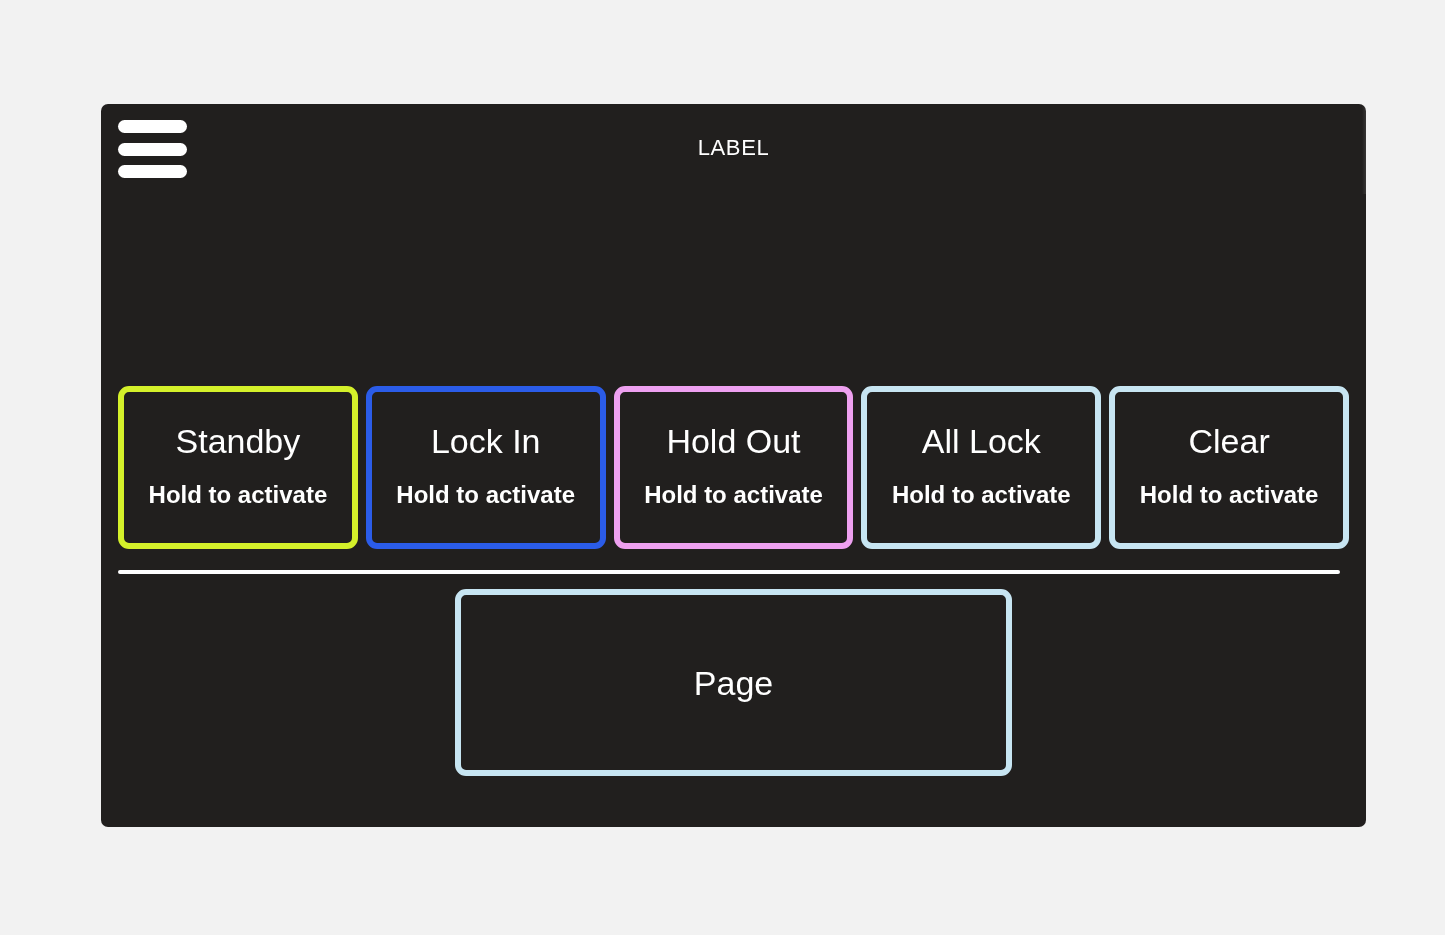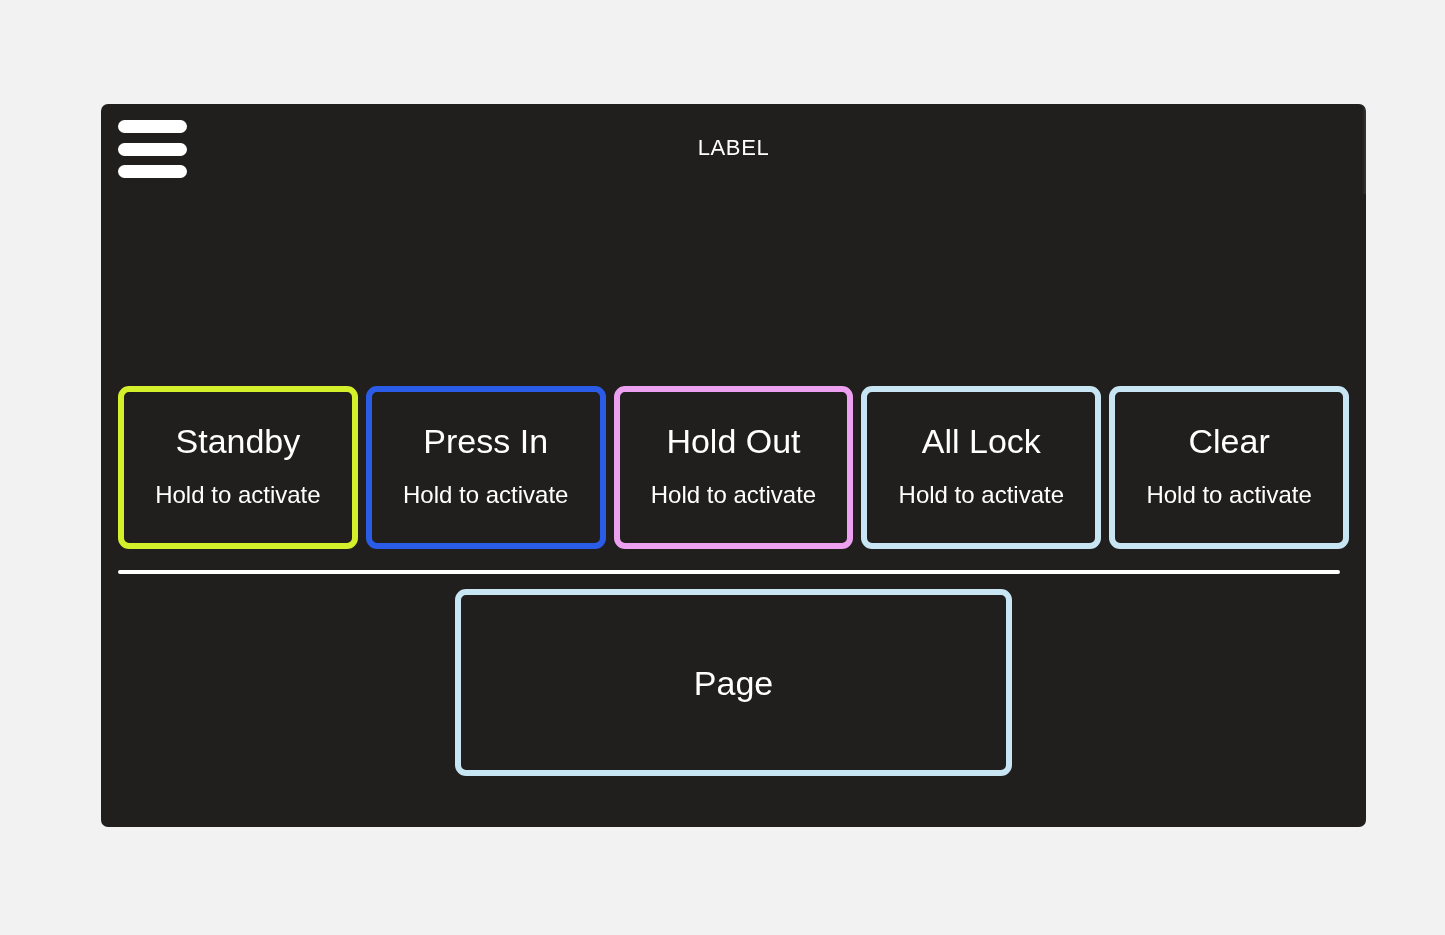--- a/index.html
+++ b/index.html
@@ -102,21 +102,21 @@
     color: #ffffff;
     font-size: 34px;
     line-height: 38px;
     font-weight: 400;
     white-space: nowrap;
   }
   .hold-button .btn-sub {
     color: #ffffff;
     font-size: 24px;
     line-height: 30px;
-    font-weight: 400;
+    font-weight: 700;
     text-align: center;
     margin-top: 10px;
     max-width: 84%;
   }
 
   
   #divider {
     position: absolute;
     left: 17px;
     top: 466px;
@@ -176,21 +176,21 @@
   </div>
 
   <div id="button-row">
 
     <div class="hold-button" style="border-color:#d4f02a">
       <span class="btn-title">Standby</span>
       <span class="btn-sub">Hold to activate</span>
     </div>
 
     <div class="hold-button" style="border-color:#2b5ce8">
-      <span class="btn-title">Press In</span>
+      <span class="btn-title">Lock In</span>
       <span class="btn-sub">Hold to activate</span>
     </div>
 
     <div class="hold-button" style="border-color:#eea0f0">
       <span class="btn-title">Hold Out</span>
       <span class="btn-sub">Hold to activate</span>
     </div>
 
     <div class="hold-button" style="border-color:#c7e5f2">
       <span class="btn-title">All Lock</span>

